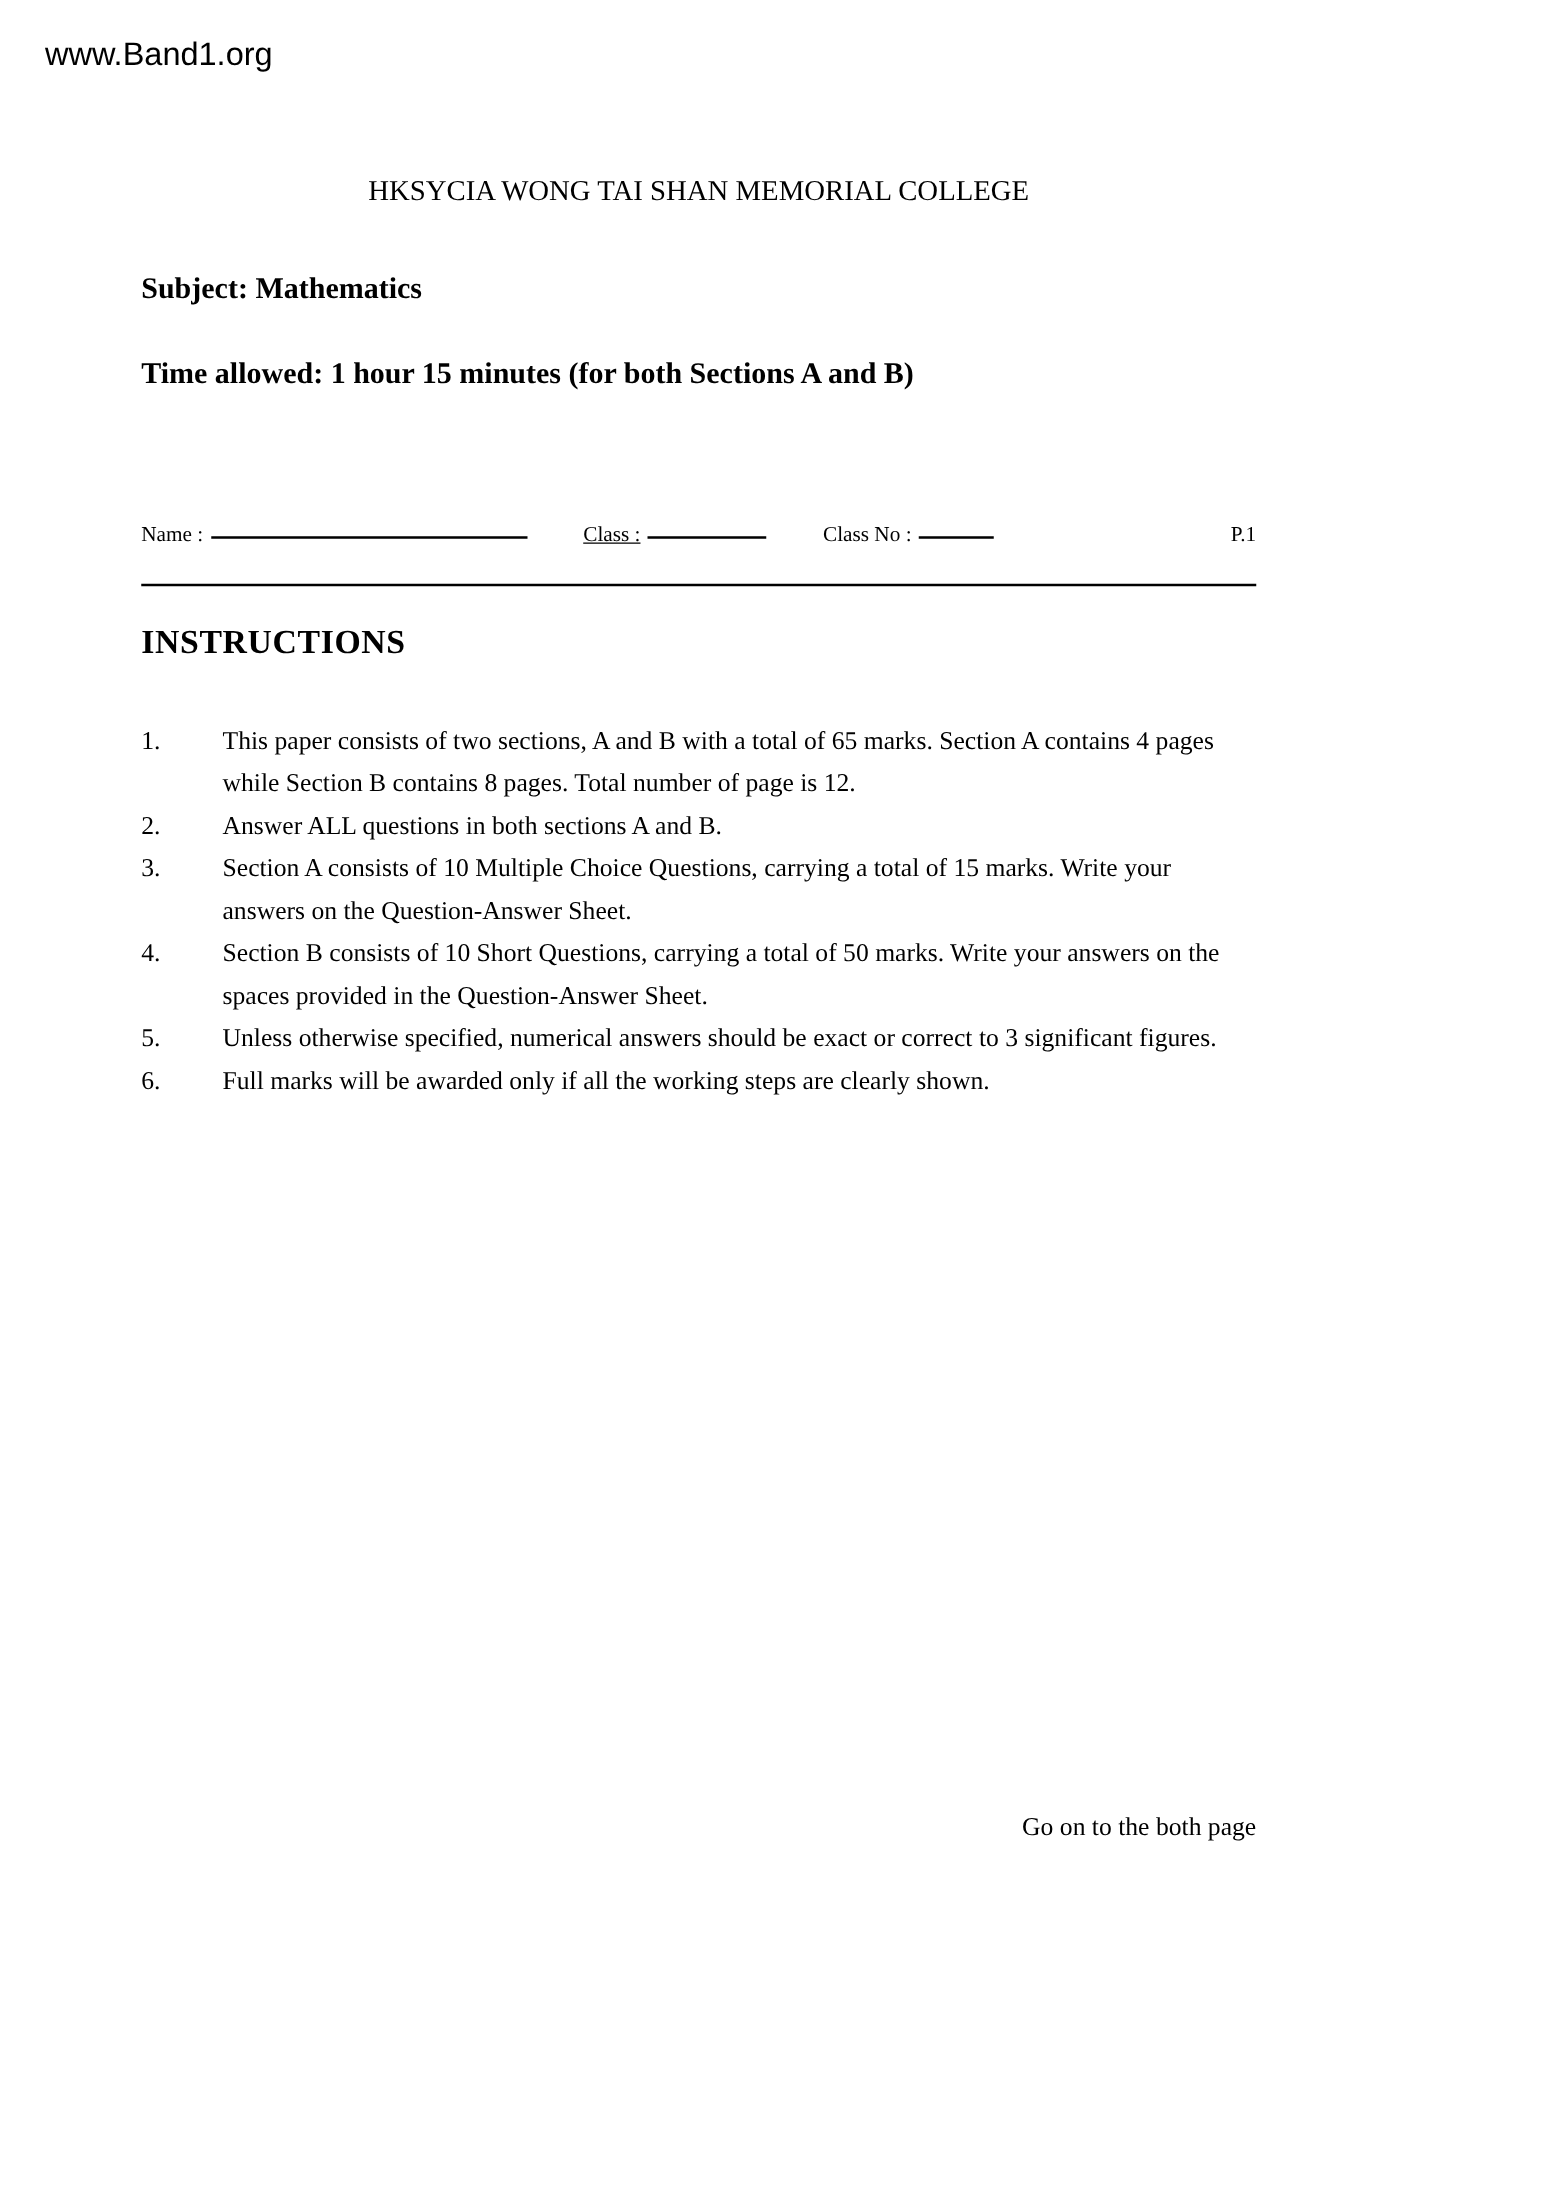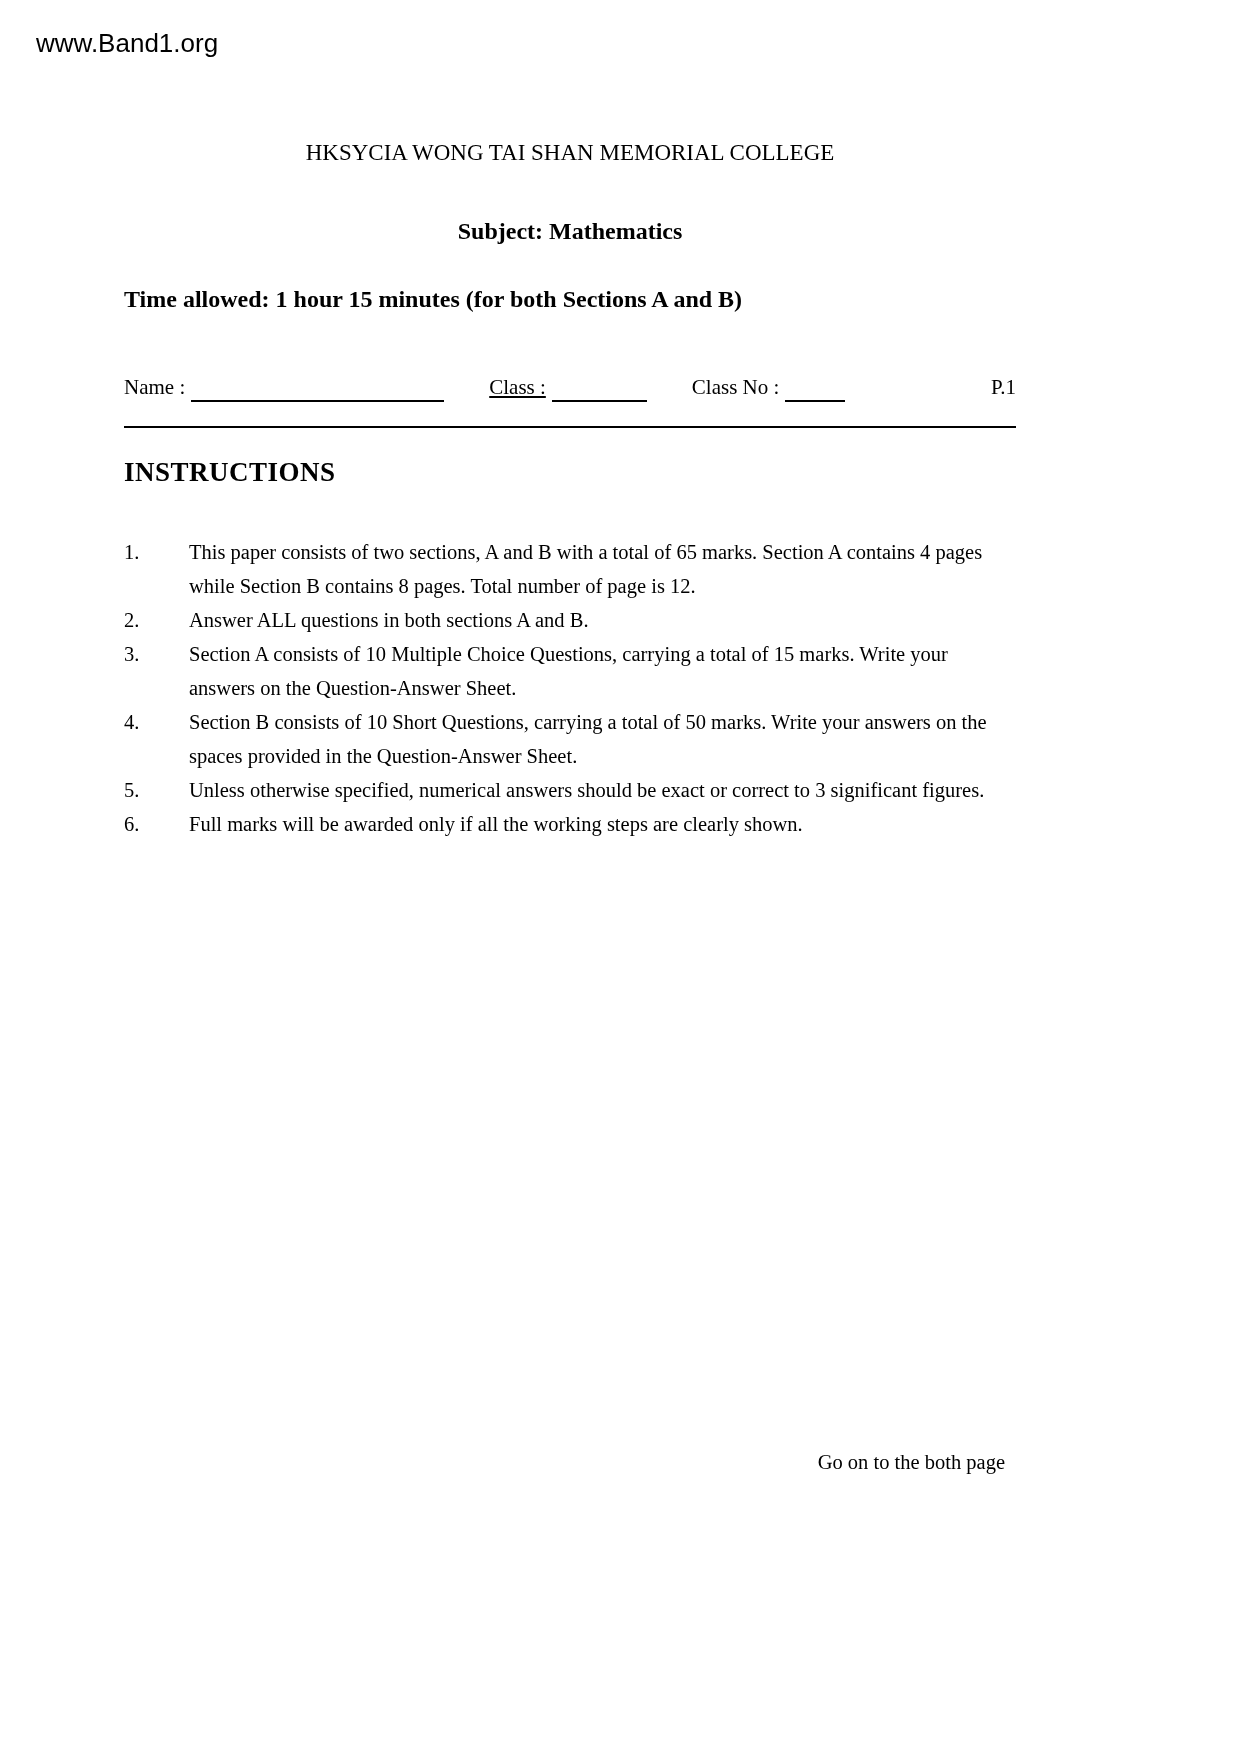--- a/index.html
+++ b/index.html
@@ -15,54 +15,53 @@
   .watermark {
     position:absolute;
     left:36px;
     top:28px;
     font-family:"Liberation Sans", sans-serif;
     font-size:26px;
     color:#000000;
   }
   .content {
     position:absolute;
-    left:124px;
+    left:113px;
     top:0;
     width:892px;
   }
   .school-title {
     text-align:center;
     margin-top:138px;
     font-size:23px;
     line-height:30px;
   }
   .test-title {
     text-align:center;
     margin-top:73px;
     font-size:23px;
     line-height:30px;
   }
   .subject-title {
-    text-align:center;
     margin-top:47px;
     font-size:24px;
     font-weight:bold;
     line-height:32px;
   }
   .time-title {
     margin-top:36px;
     font-size:24px;
     font-weight:bold;
     line-height:32px;
   }
   .fields-row {
     display:flex;
-    align-items:flex-end;
-    margin-top:57px;
-    font-size:21px;
+    align-items:flex-start;
+    margin-top:98px;
+    font-size:17px;
     line-height:30px;
   }
   .blank {
     display:inline-block;
     border-bottom:2px solid #000;
     height:16px;
     vertical-align:baseline;
   }
   .blank-name { width:253px; margin-left:6px; }
   .blank-class { width:95px; margin-left:6px; }

